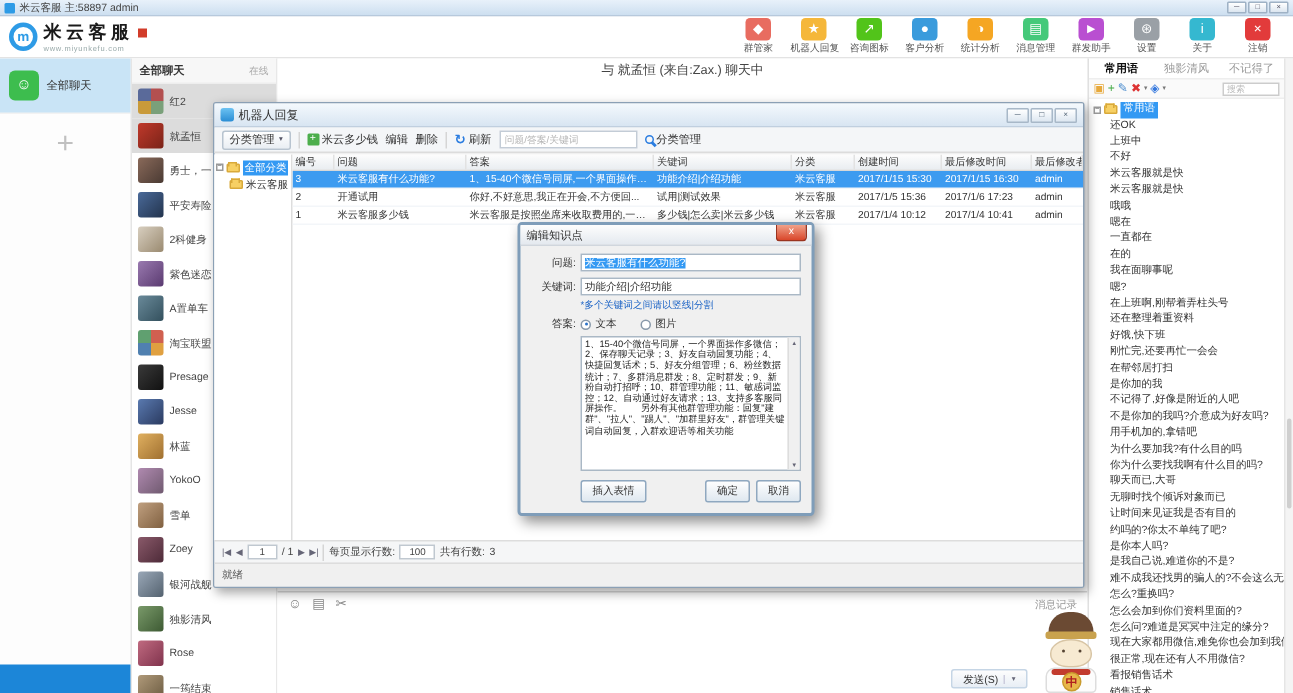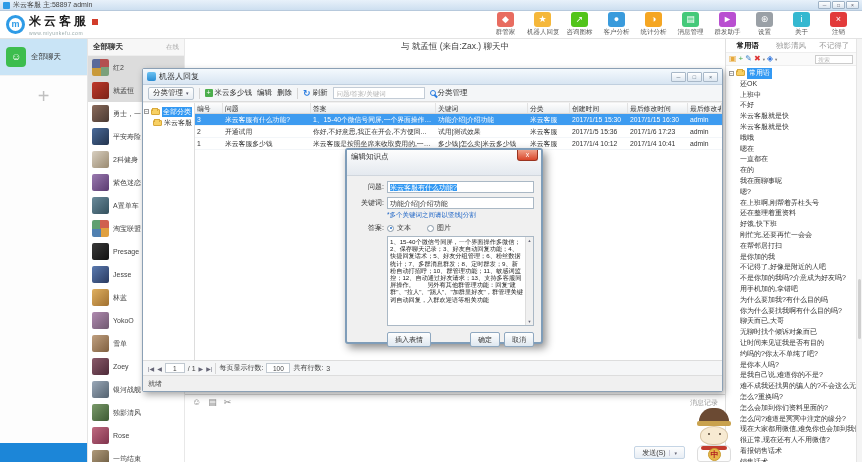--- a/index.html
+++ b/index.html
@@ -110,21 +110,21 @@
   .tbl-row span { padding:0 2px; line-height:12px; white-space:nowrap; overflow:hidden; text-overflow:ellipsis; }
   .tbl-row.selected { background:#3d9bf0; color:#fff; }
   .d1-pager { position:absolute; left:0; right:0; bottom:16px; height:15px; border-top:1px solid #ddd; background:#f5f6f7; display:flex; align-items:center; gap:3px; padding:0 5px; font-size:7px; color:#444; }
   .pg-nav { font-size:6px; color:#667; cursor:pointer; }
   .pg-box { width:24px; height:10px; border:1px solid #c0c8d0; background:#fff; text-align:center; line-height:10px; font-size:6.5px; }
   .pg-box.small { width:20px; }
   .d1-status { position:absolute; left:0; right:0; bottom:0; height:16px; border-top:1px solid #ddd; background:#f0f0f0; font-size:7px; color:#555; line-height:15px; padding:0 5px; }
 
   
   .dialog2 { position:absolute; left:345px; top:148px; width:198px; height:196px; background:#f0f0f0; border:2px solid #7f9db9; border-radius:3px; box-shadow:3px 4px 9px rgba(0,0,0,.45); z-index:20; }
-  .d2-title { height:26px; background:linear-gradient(#fdfdfd,#e4e9ef); border-bottom:1px solid #d0d6dd; display:flex; align-items:flex-start; padding:0 0 0 4px; font-size:7.5px; line-height:13px; }
+  .d2-title { height:14px; background:linear-gradient(#fdfdfd,#e4e9ef); border-bottom:1px solid #d0d6dd; display:flex; align-items:flex-start; padding:0 0 0 4px; font-size:7.5px; line-height:13px; }
   .d2-close { margin-left:auto; width:21px; height:11px; background:linear-gradient(#f0a088,#d9472b); border:1px solid #9a3420; border-top:none; border-radius:0 0 3px 3px; color:#fff; font-size:7px; line-height:10px; text-align:center; cursor:pointer; margin-right:3px; }
   .d2-body { padding:5px 7px 0; font-size:7px; }
   .d2-row { display:flex; align-items:center; gap:3px; margin-bottom:4px; }
   .d2-lbl { width:30px; text-align:right; flex:none; }
   .d2-input { flex:1; height:12px; border:1px solid #aab8c5; background:#fff; line-height:11px; padding:0 2px; white-space:nowrap; overflow:hidden; cursor:text; }
   .sel-text { background:#3399f3; color:#fff; }
   .d2-hint { margin:-2px 0 3px 33px; color:#1a62c5; font-size:6.5px; }
   .d2-radios { display:flex; gap:16px; margin:0 0 3px 33px; align-items:center; }
   .radio { display:flex; align-items:center; gap:3px; cursor:pointer; }
   .rdot { width:7px; height:7px; border:1px solid #8899aa; border-radius:50%; background:#fff; position:relative; flex:none; }

